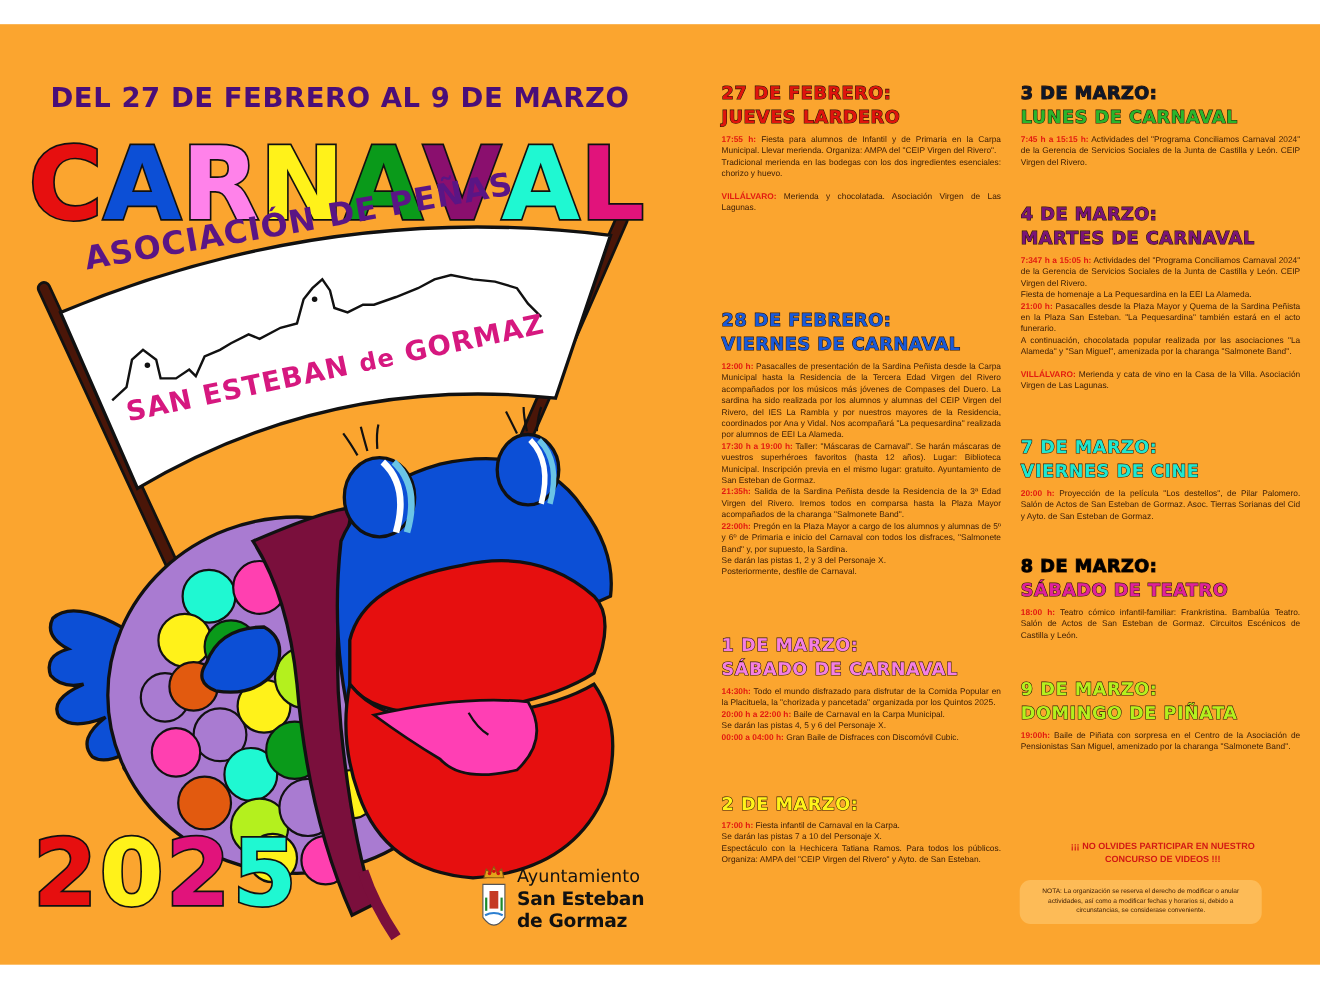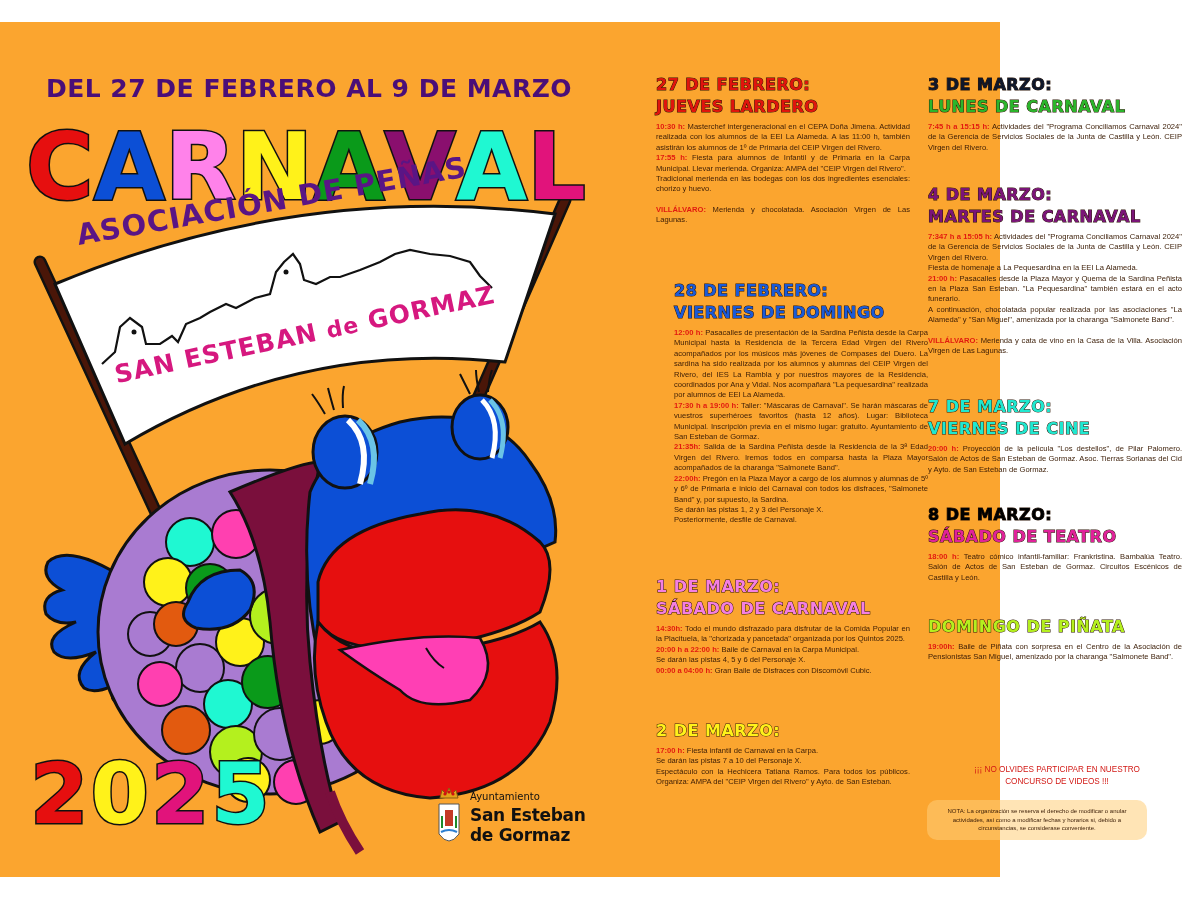--- a/index.html
+++ b/index.html
@@ -1,19 +1,19 @@
 <!DOCTYPE html>
 <html><head>
 <meta charset="utf-8">
 <style>
   * { box-sizing: border-box; margin: 0; padding: 0; }
   html, body { width: 1200px; height: 900px; background: #ffffff; overflow: hidden; }
   body { font-family: "DejaVu Sans", sans-serif; position: relative; }
   .poster {
-    position: absolute; left: 0; top: 22px; width: 1000px; height: 855px;
+    position: absolute; left: 0; top: 22px; width: 1200px; height: 855px;
     background: #fba52f;
   }
   
   .date-range {
     position: absolute; left: 44px; top: 52px; width: 530px;
     font-family: "DejaVu Sans", sans-serif; font-weight: 900;
     font-size: 25px; letter-spacing: 0.5px; color: #4a0e78;
     text-align: center; white-space: nowrap;
   }
   .title-carnaval {
@@ -45,40 +45,40 @@
     transform: rotate(-12deg); transform-origin: left bottom; white-space: nowrap;
     letter-spacing: 1px;
   }
   .banner-text-2 .de { font-size: 22px; text-transform: lowercase; }
 
   .logo {
     position: absolute; left: 436px; top: 764px; display: flex; align-items: center; gap: 8px;
   }
   .shield { width: 26px; height: 64px; }
   .logo-text { display: flex; flex-direction: column; line-height: 1; }
-  .logo-small { font-size: 10px; color: #111; margin-bottom: 3px; }
+  .logo-small { font-size: 16px; color: #111; margin-bottom: 3px; }
   .logo-big { font-size: 17px; font-weight: bold; color: #111; letter-spacing: -0.3px; line-height: 20px; }
   .day { position: absolute; width: 254px; }
   .day-title {
     font-family: "DejaVu Sans", sans-serif; font-weight: 900;
     font-size: 16px; line-height: 22px; letter-spacing: 0.5px;
     -webkit-text-stroke: 1px #2a1405; paint-order: stroke fill;
     white-space: nowrap;
   }
   .day-body {
     margin-top: 4px;
     font-family: "Liberation Sans", sans-serif; font-size: 7.6px; line-height: 10.4px;
     color: #3a1c05; text-align: justify;
   }
   .day-body p { margin: 0; }
   .day-body p.gap { margin-top: 10px; }
   .time { color: #e21a10; font-weight: bold; }
   .reminder {
     position: absolute; left: 952px; top: 742px; width: 210px; text-align: center;
-    font-family: "Liberation Sans", sans-serif; font-weight: normal; font-size: 8.2px; line-height: 12px;
+    font-family: "Liberation Sans", sans-serif; font-weight: bold; font-size: 8.2px; line-height: 12px;
     color: #d21814;
   }
   .note {
     position: absolute; left: 927px; top: 778px; width: 220px; height: 40px;
     background: rgba(255, 205, 120, 0.55); border-radius: 10px;
     padding: 7px 10px; text-align: center;
     font-family: "Liberation Sans", sans-serif; font-size: 6px; line-height: 8.6px; color: #3a1c05;
   }
 </style>
 </head>
@@ -195,30 +195,29 @@
       <span class="logo-small">Ayuntamiento</span>
       <span class="logo-big">San Esteban</span>
       <span class="logo-big">de Gormaz</span>
     </div>
   </div>
 
   <div class="day" style="left:656px; top:52px;">
     <div class="day-title" style="color:#e0140d">27 DE FEBRERO:</div>
     <div class="day-title" style="color:#e0140d">JUEVES LARDERO</div>
     <div class="day-body">
-      <p><span class="time">10:30 h:</span><span> Masterchef intergeneracional en el CEPA Doña Jimena. Actividad realizada con los alumnos de la EEI La Alameda. A las 11:00 h, también asistirán los alumnos de 1º de Primaria del CEIP Virgen del Rivero.</span></p>
       <p><span class="time">17:55 h:</span><span> Fiesta para alumnos de Infantil y de Primaria en la Carpa Municipal. Llevar merienda. Organiza: AMPA del "CEIP Virgen del Rivero".</span></p>
       <p><span>Tradicional merienda en las bodegas con los dos ingredientes esenciales: chorizo y huevo.</span></p>
       <p class="gap"><span class="time">VILLÁLVARO:</span><span> Merienda y chocolatada. Asociación Virgen de Las Lagunas.</span></p>
     </div>
   </div>
 
-  <div class="day" style="left:656px; top:258px;margin-left:18px;">
+  <div class="day" style="left:656px; top:258px;">
     <div class="day-title" style="color:#1a5ad8">28 DE FEBRERO:</div>
-    <div class="day-title" style="color:#1a5ad8">VIERNES DE DOMINGO</div>
+    <div class="day-title" style="color:#1a5ad8">VIERNES DE CARNAVAL</div>
     <div class="day-body">
       <p><span class="time">12:00 h:</span><span> Pasacalles de presentación de la Sardina Peñista desde la Carpa Municipal hasta la Residencia de la Tercera Edad Virgen del Rivero acompañados por los músicos más jóvenes de Compases del Duero. La sardina ha sido realizada por los alumnos y alumnas del CEIP Virgen del Rivero, del IES La Rambla y por nuestros mayores de la Residencia, coordinados por Ana y Vidal. Nos acompañará "La pequesardina" realizada por alumnos de EEI La Alameda.</span></p>
       <p><span class="time">17:30 h a 19:00 h:</span><span> Taller: "Máscaras de Carnaval". Se harán máscaras de vuestros superhéroes favoritos (hasta 12 años). Lugar: Biblioteca Municipal. Inscripción previa en el mismo lugar: gratuito. Ayuntamiento de San Esteban de Gormaz.</span></p>
       <p><span class="time">21:35h:</span><span> Salida de la Sardina Peñista desde la Residencia de la 3ª Edad Virgen del Rivero. Iremos todos en comparsa hasta la Plaza Mayor acompañados de la charanga "Salmonete Band".</span></p>
       <p><span class="time">22:00h:</span><span> Pregón en la Plaza Mayor a cargo de los alumnos y alumnas de 5º y 6º de Primaria e inicio del Carnaval con todos los disfraces, "Salmonete Band" y, por supuesto, la Sardina.</span></p>
       <p><span>Se darán las pistas 1, 2 y 3 del Personaje X.</span></p>
       <p><span>Posteriormente, desfile de Carnaval.</span></p>
     </div>
   </div>
 
@@ -272,20 +271,21 @@
 
   <div class="day" style="left:928px; top:482px;">
     <div class="day-title" style="color:#000000">8 DE MARZO:</div>
     <div class="day-title" style="color:#e0229a">SÁBADO DE TEATRO</div>
     <div class="day-body">
       <p><span class="time">18:00 h:</span><span> Teatro cómico infantil-familiar: Frankristina. Bambalúa Teatro. Salón de Actos de San Esteban de Gormaz. Circuitos Escénicos de Castilla y León.</span></p>
     </div>
   </div>
 
   <div class="day" style="left:928px; top:594px;">
+    <div class="day-title" style="color:#b4f01e">9 DE MARZO:</div>
     <div class="day-title" style="color:#b4f01e">DOMINGO DE PIÑATA</div>
     <div class="day-body">
       <p><span class="time">19:00h:</span><span> Baile de Piñata con sorpresa en el Centro de la Asociación de Pensionistas San Miguel, amenizado por la charanga "Salmonete Band".</span></p>
     </div>
   </div>
 
   <div class="reminder">¡¡¡ NO OLVIDES PARTICIPAR EN NUESTRO CONCURSO DE VIDEOS !!!</div>
   <div class="note">NOTA: La organización se reserva el derecho de modificar o anular actividades, así como a modificar fechas y horarios si, debido a circunstancias, se considerase conveniente.</div>
 </div>
 

